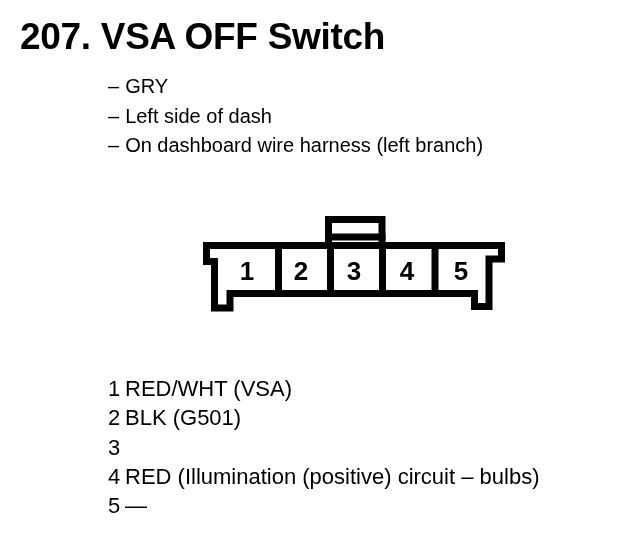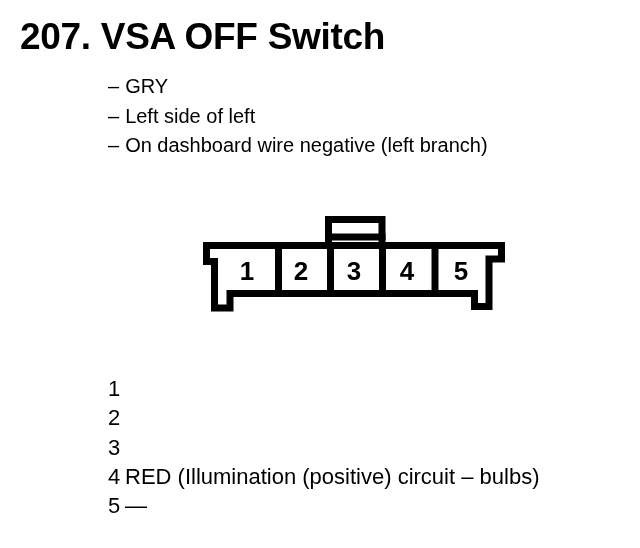--- a/index.html
+++ b/index.html
@@ -73,22 +73,22 @@
 </style>
 </head>
 <body>
 
 <div class="page">
 
   <h1 class="title">207. VSA OFF Switch</h1>
 
   <div class="bullets">
     <div class="bullet"><span class="bullet-dash">–</span><span>GRY</span></div>
-    <div class="bullet"><span class="bullet-dash">–</span><span>Left side of left</span></div>
-    <div class="bullet"><span class="bullet-dash">–</span><span>On dashboard wire negative (left branch)</span></div>
+    <div class="bullet"><span class="bullet-dash">–</span><span>Left side of dash</span></div>
+    <div class="bullet"><span class="bullet-dash">–</span><span>On dashboard wire harness (left branch)</span></div>
   </div>
 
   <svg class="connector-svg" viewBox="0 0 640 548" xmlns="http://www.w3.org/2000/svg">
 
     <path d="M 328.5,248 L 328.5,219.5 L 382,219.5 L 382,248" fill="#ffffff" stroke="#000000" stroke-width="7"></path>
     <line x1="325" y1="237" x2="385.5" y2="237" stroke="#000000" stroke-width="7"></line>
 
     <path d="M 206.5,245.5 L 501.5,245.5 L 501.5,259 L 489,259 L 489,306.5 L 474.5,306.5 L 474.5,293.5 L 230,293.5 L 230,308 L 214.5,308 L 214.5,261.5 L 206.5,261.5 Z" fill="#ffffff" stroke="#000000" stroke-width="7" stroke-linejoin="miter"></path>
 
     <line x1="278.5" y1="246" x2="278.5" y2="296" stroke="#000000" stroke-width="7"></line>
@@ -99,23 +99,25 @@
     <text x="247" y="280" text-anchor="middle">1</text>
     <text x="301" y="280" text-anchor="middle">2</text>
     <text x="354" y="280" text-anchor="middle">3</text>
     <text x="407" y="280" text-anchor="middle">4</text>
     <text x="461" y="280" text-anchor="middle">5</text>
   </svg>
 
   <div class="pinlist">
     <div class="pinrow">
       <span class="pnum">1</span>
+      <span class="pdesc">RED/WHT (VSA)</span>
     </div>
     <div class="pinrow">
       <span class="pnum">2</span>
+      <span class="pdesc">BLK (G501)</span>
     </div>
     <div class="pinrow">
       <span class="pnum">3</span>
     </div>
     <div class="pinrow">
       <span class="pnum">4</span>
       <span class="pdesc">RED (Illumination (positive) circuit – bulbs)</span>
     </div>
     <div class="pinrow">
       <span class="pnum">5</span>

